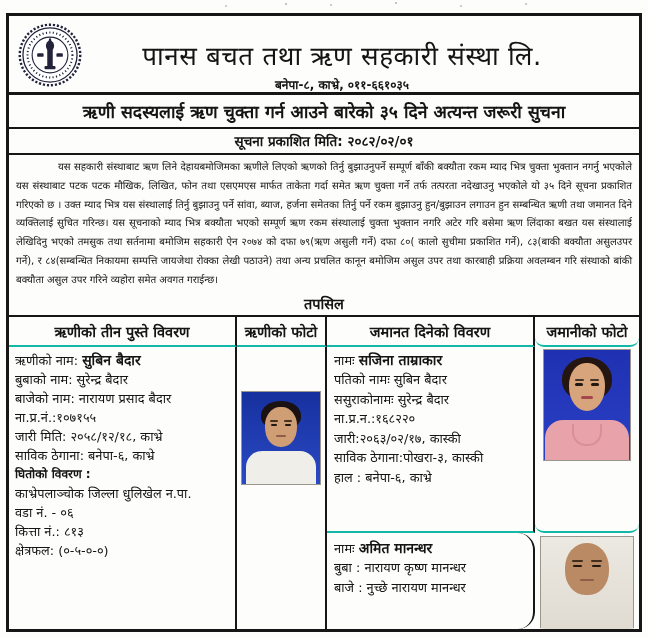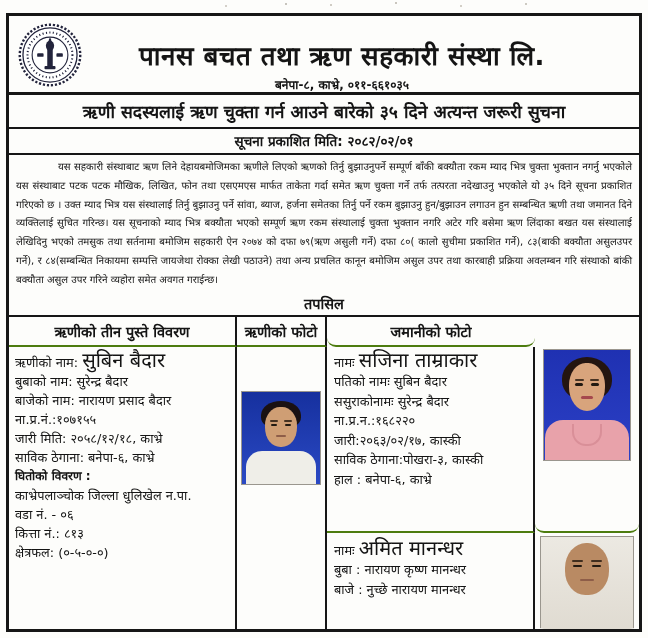--- a/index.html
+++ b/index.html
@@ -20,21 +20,21 @@
   }
   .frame{
     position:absolute;left:6px;top:13px;width:636px;height:619px;
     border:3px solid #161616;box-sizing:border-box;
     display:flex;flex-direction:column;background:#fdfdfb;
   }
   
   .header{height:74px;flex:none;display:flex;align-items:center;padding:2px 8px 0 8px;}
   .logo{width:66px;height:66px;flex:none;}
   .head-text{flex:1;text-align:center;padding-right:30px;}
-  .org-name{font-size:26px;font-weight:bold;letter-spacing:.5px;white-space:nowrap;margin-top:19px;}
+  .org-name{font-size:26px;font-weight:normal;letter-spacing:.5px;white-space:nowrap;margin-top:19px;}
   .org-address{font-size:12px;font-weight:bold;margin-top:3px;}
   
   .title-bar{
     flex:none;border-top:3px solid #161616;border-bottom:2px solid #161616;
     text-align:center;font-weight:bold;font-size:17.5px;white-space:nowrap;
     padding:4px 6px;overflow:hidden;
   }
   .date-row{
     flex:none;border-bottom:2px solid #161616;text-align:center;
     font-weight:bold;font-size:13.5px;padding:3px 12px;
@@ -45,30 +45,30 @@
     padding:3px 7px 0 7px;text-indent:42px;
   }
   .tapasil{flex:none;text-align:center;font-weight:bold;font-size:14.5px;padding:3px 0 2px;}
   
   .dtable{
     flex:1;min-height:0;display:grid;
     grid-template-columns:228px 90px 208px 1fr;
     grid-template-rows:30px 186px 1fr;
     border-top:2px solid #161616;
   }
-  .cell{border-right:2px solid #161616;border-bottom:2px solid #4d7c0f;box-sizing:border-box;overflow:hidden;}
+  .cell{border-right:2px solid #161616;border-bottom:2px solid #14b8a6;box-sizing:border-box;overflow:hidden;}
   .hdr{display:flex;align-items:center;justify-content:center;font-weight:bold;font-size:14.5px;text-align:center;}
   .last-col{border-right:none;border-radius:9px;}
   .c1{grid-column:1;grid-row:2/4;border-bottom:none;padding:4px 6px;font-size:12.8px;line-height:19px;}
   .c2{grid-column:2;grid-row:2/4;border-bottom:none;display:flex;justify-content:center;align-items:flex-start;padding-top:44px;}
   .g1{grid-column:3;grid-row:2;padding:4px 7px;font-size:12.8px;line-height:19.5px;}
   .g1p{grid-column:4;grid-row:2;display:flex;justify-content:center;align-items:flex-start;padding-top:2px;}
-  .g2{grid-column:3;grid-row:3;border-bottom:none;padding:6px 7px;font-size:12.8px;line-height:19.5px;}
+  .g2{grid-column:3;grid-row:3;border-bottom:none;padding:6px 7px;font-size:12.8px;line-height:19.5px;border-radius:17px;}
   .g2p{grid-column:4;grid-row:3;border-bottom:none;display:flex;justify-content:center;align-items:flex-start;padding-top:3px;}
-  .pname{font-weight:normal;font-size:20px;}
+  .pname{font-weight:bold;font-size:14px;}
   .sub-head{font-weight:bold;font-size:12px;}
   
   .portrait{position:relative;overflow:hidden;border:1px solid #9a968e;box-sizing:border-box;}
   .p-borrower{width:80px;height:94px;background:linear-gradient(#16309e,#2a49c4);}
   .p-woman{width:88px;height:112px;background:linear-gradient(#1f31b2,#2b40c6);}
   .p-man2{width:94px;height:107px;background:linear-gradient(#ece9e2,#ded9cf);}
   .hair{position:absolute;left:50%;transform:translateX(-50%);}
   .p-borrower .hair{top:9px;width:40px;height:28px;background:#1a1113;border-radius:50% 50% 42% 42%;}
   .p-woman .hair{top:7px;width:50px;height:44px;background:#241510;border-radius:50% 50% 46% 46%;}
   .face{position:absolute;left:50%;transform:translateX(-50%);}
@@ -121,20 +121,21 @@
 
     <div class="date-row">सूचना प्रकाशित मिति: २०८२/०२/०१</div>
 
     <div class="body-text">यस सहकारी संस्थाबाट ऋण लिने देहायबमोजिमका ऋणीले लिएको ऋणको तिर्नु बुझाउनुपर्ने सम्पूर्ण बाँकी बक्यौता रकम म्याद भित्र चुक्ता भुक्तान नगर्नु भएकोले यस संस्थाबाट पटक पटक मौखिक, लिखित, फोन तथा एसएमएस मार्फत ताकेता गर्दा समेत ऋण चुक्ता गर्ने तर्फ तत्परता नदेखाउनु भएकोले यो ३५ दिने सूचना प्रकाशित गरिएको छ । उक्त म्याद भित्र यस संस्थालाई तिर्नु बुझाउनु पर्ने सांवा, ब्याज, हर्जना समेतका तिर्नु पर्ने रकम बुझाउनु हुन/बुझाउन लगाउन हुन सम्बन्धित ऋणी तथा जमानत दिने व्यक्तिलाई सुचित गरिन्छ। यस सूचनाको म्याद भित्र बक्यौता भएको सम्पूर्ण ऋण रकम संस्थालाई चुक्ता भुक्तान नगरि अटेर गरि बसेमा ऋण लिंदाका बखत यस संस्थालाई लेखिदिनु भएको तमसुक तथा सर्तनामा बमोजिम सहकारी ऐन २०७४ को दफा ७९(ऋण असुली गर्ने) दफा ८०( कालो सुचीमा प्रकाशित गर्ने), ८३(बाकी बक्यौता असुलउपर गर्ने), र ८४(सम्बन्धित निकायमा सम्पत्ति जायजेथा रोक्का लेखी पठाउने) तथा अन्य प्रचलित कानून बमोजिम असुल उपर तथा कारबाही प्रक्रिया अवलम्बन गरि संस्थाको बांकी बक्यौता असुल उपर गरिने व्यहोरा समेत अवगत गराईन्छ।</div>
 
     <div class="tapasil">तपसिल</div>
 
     <div class="dtable">
       <div class="cell hdr">ऋणीको  तीन पुस्ते विवरण</div>
       <div class="cell hdr">ऋणीको फोटो</div>
+      <div class="cell hdr">जमानत दिनेको विवरण</div>
       <div class="cell hdr last-col">जमानीको फोटो</div>
 
       <div class="cell c1">
         <div><span>ऋणीको नाम: </span><span class="pname">सुबिन बैदार</span></div>
         <div>बुबाको नाम: सुरेन्द्र बैदार</div>
         <div>बाजेको नाम: नारायण प्रसाद बैदार</div>
         <div>ना.प्र.नं.:१०७१५५</div>
         <div>जारी मिति: २०५८/१२/१८, काभ्रे</div>
         <div>साविक ठेगाना: बनेपा-६, काभ्रे</div>
         <div class="sub-head">घितोको विवरण :</div>

